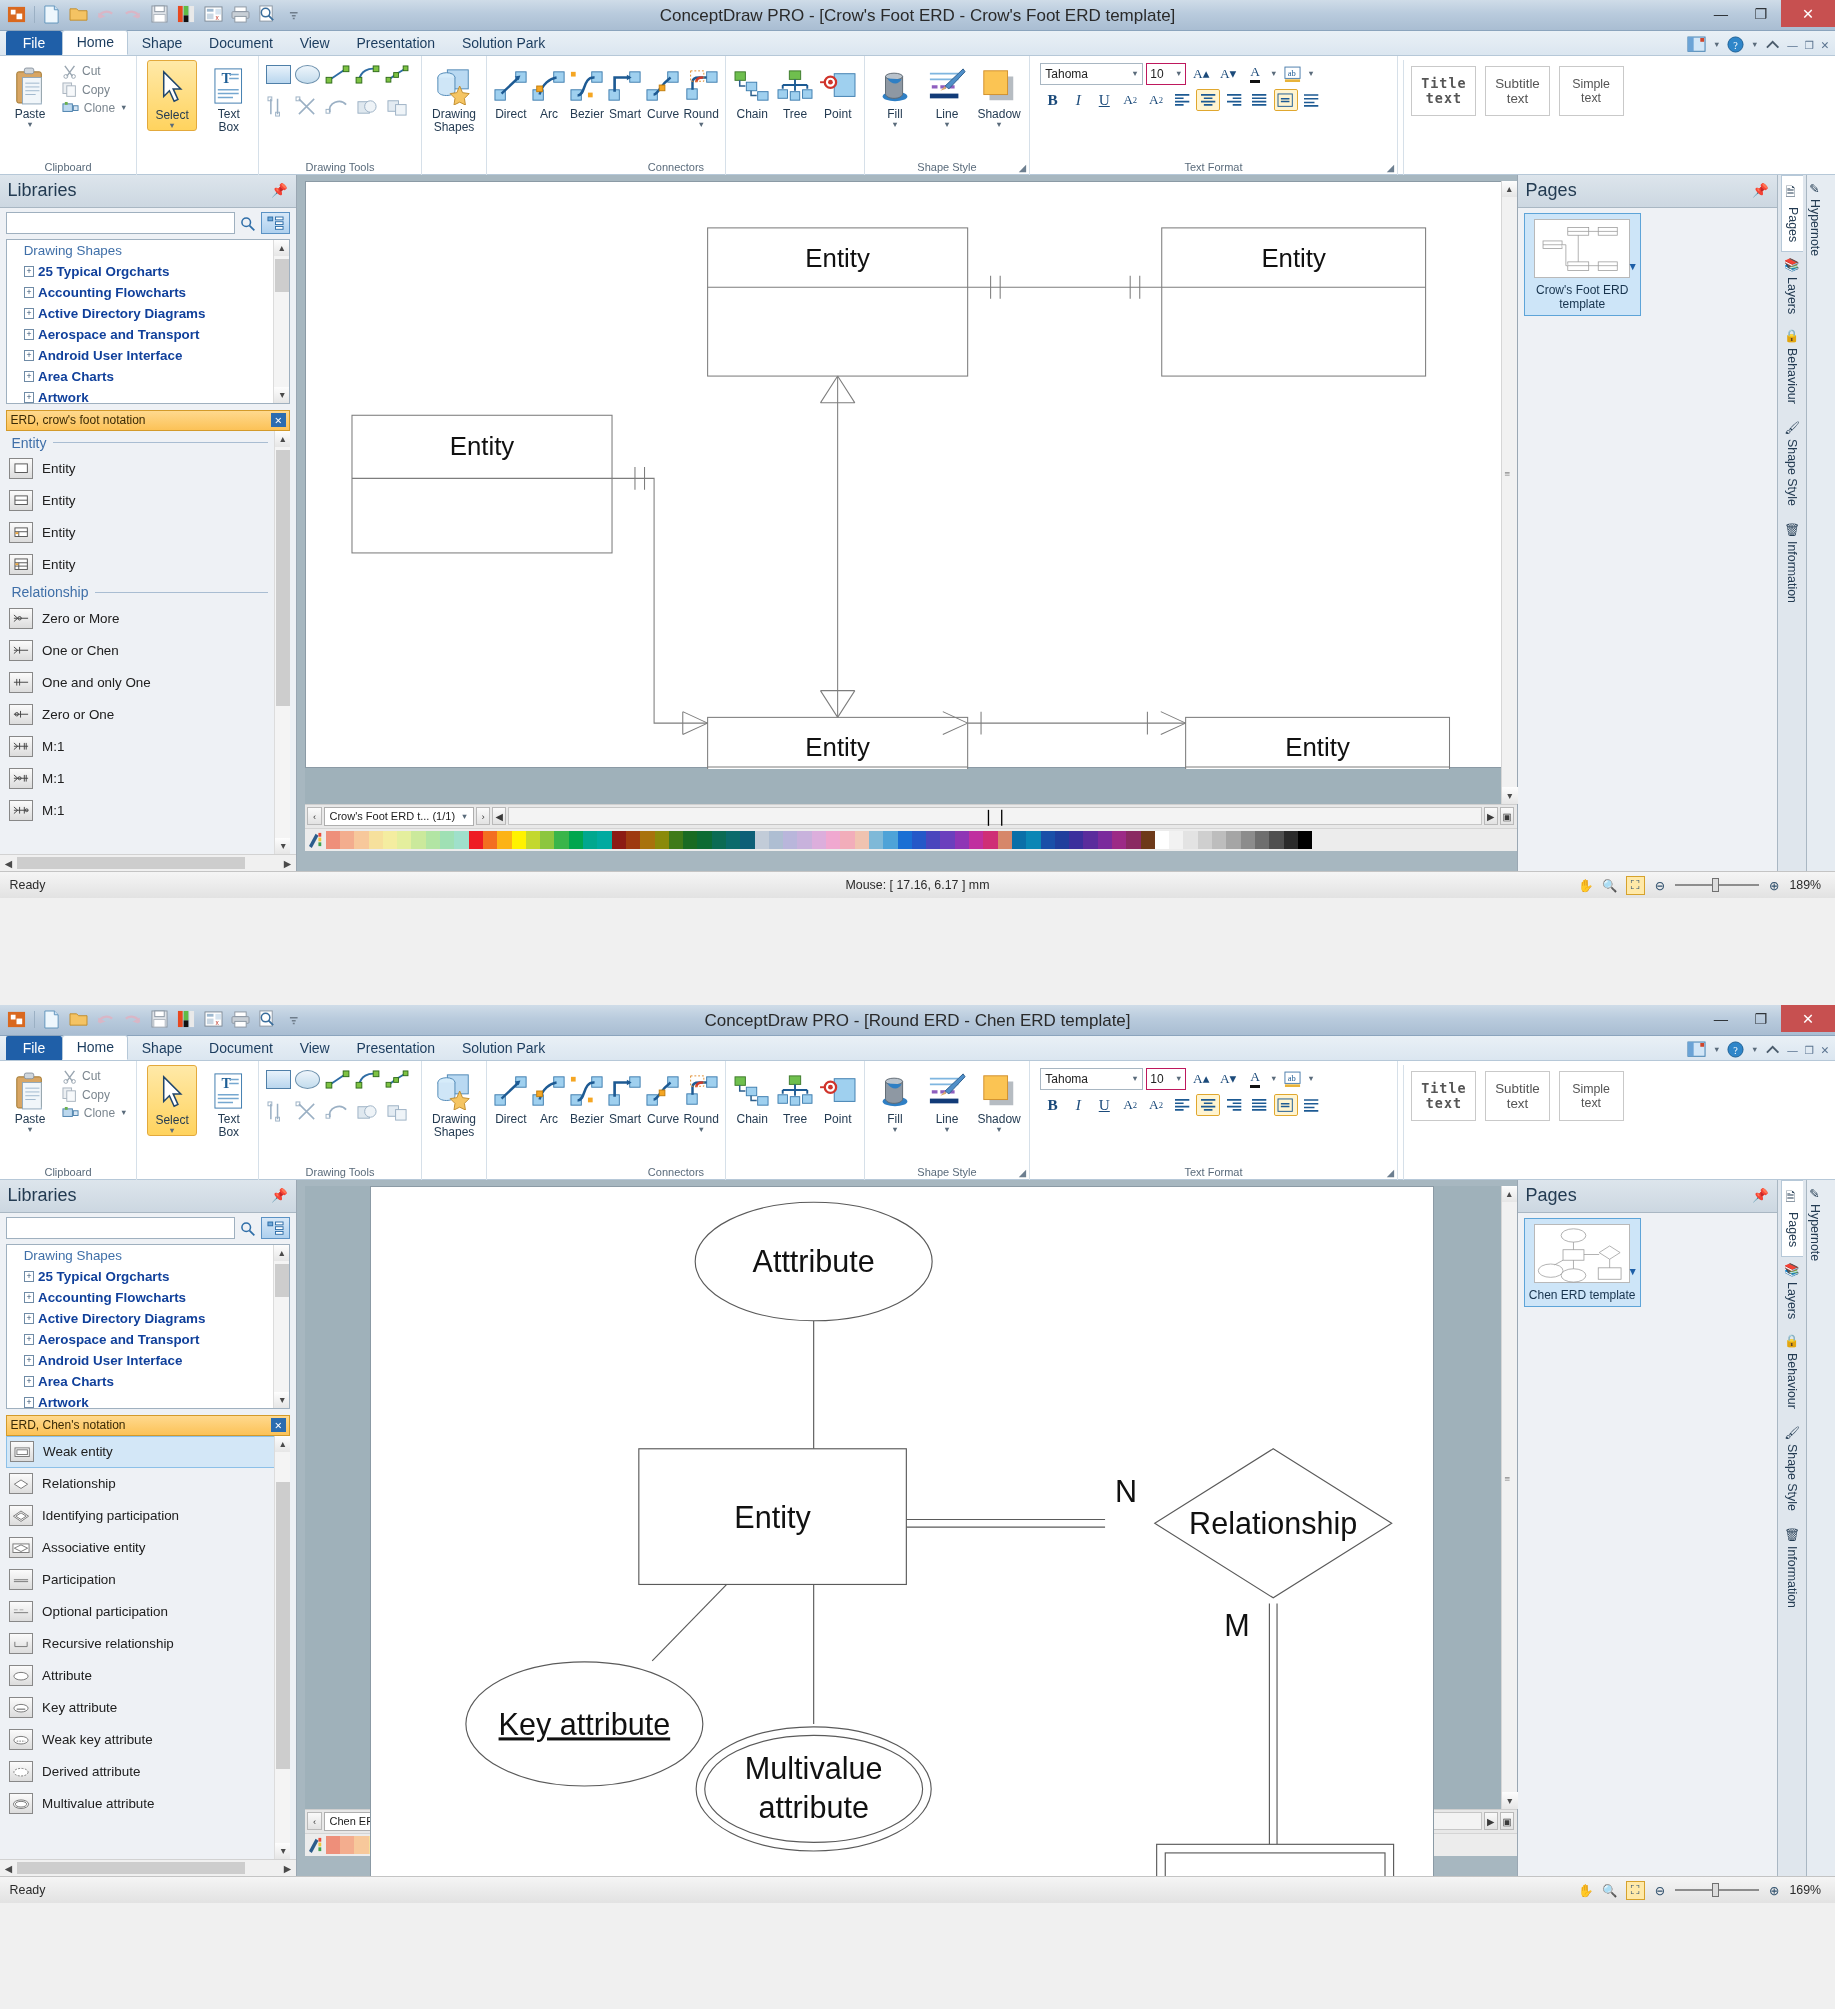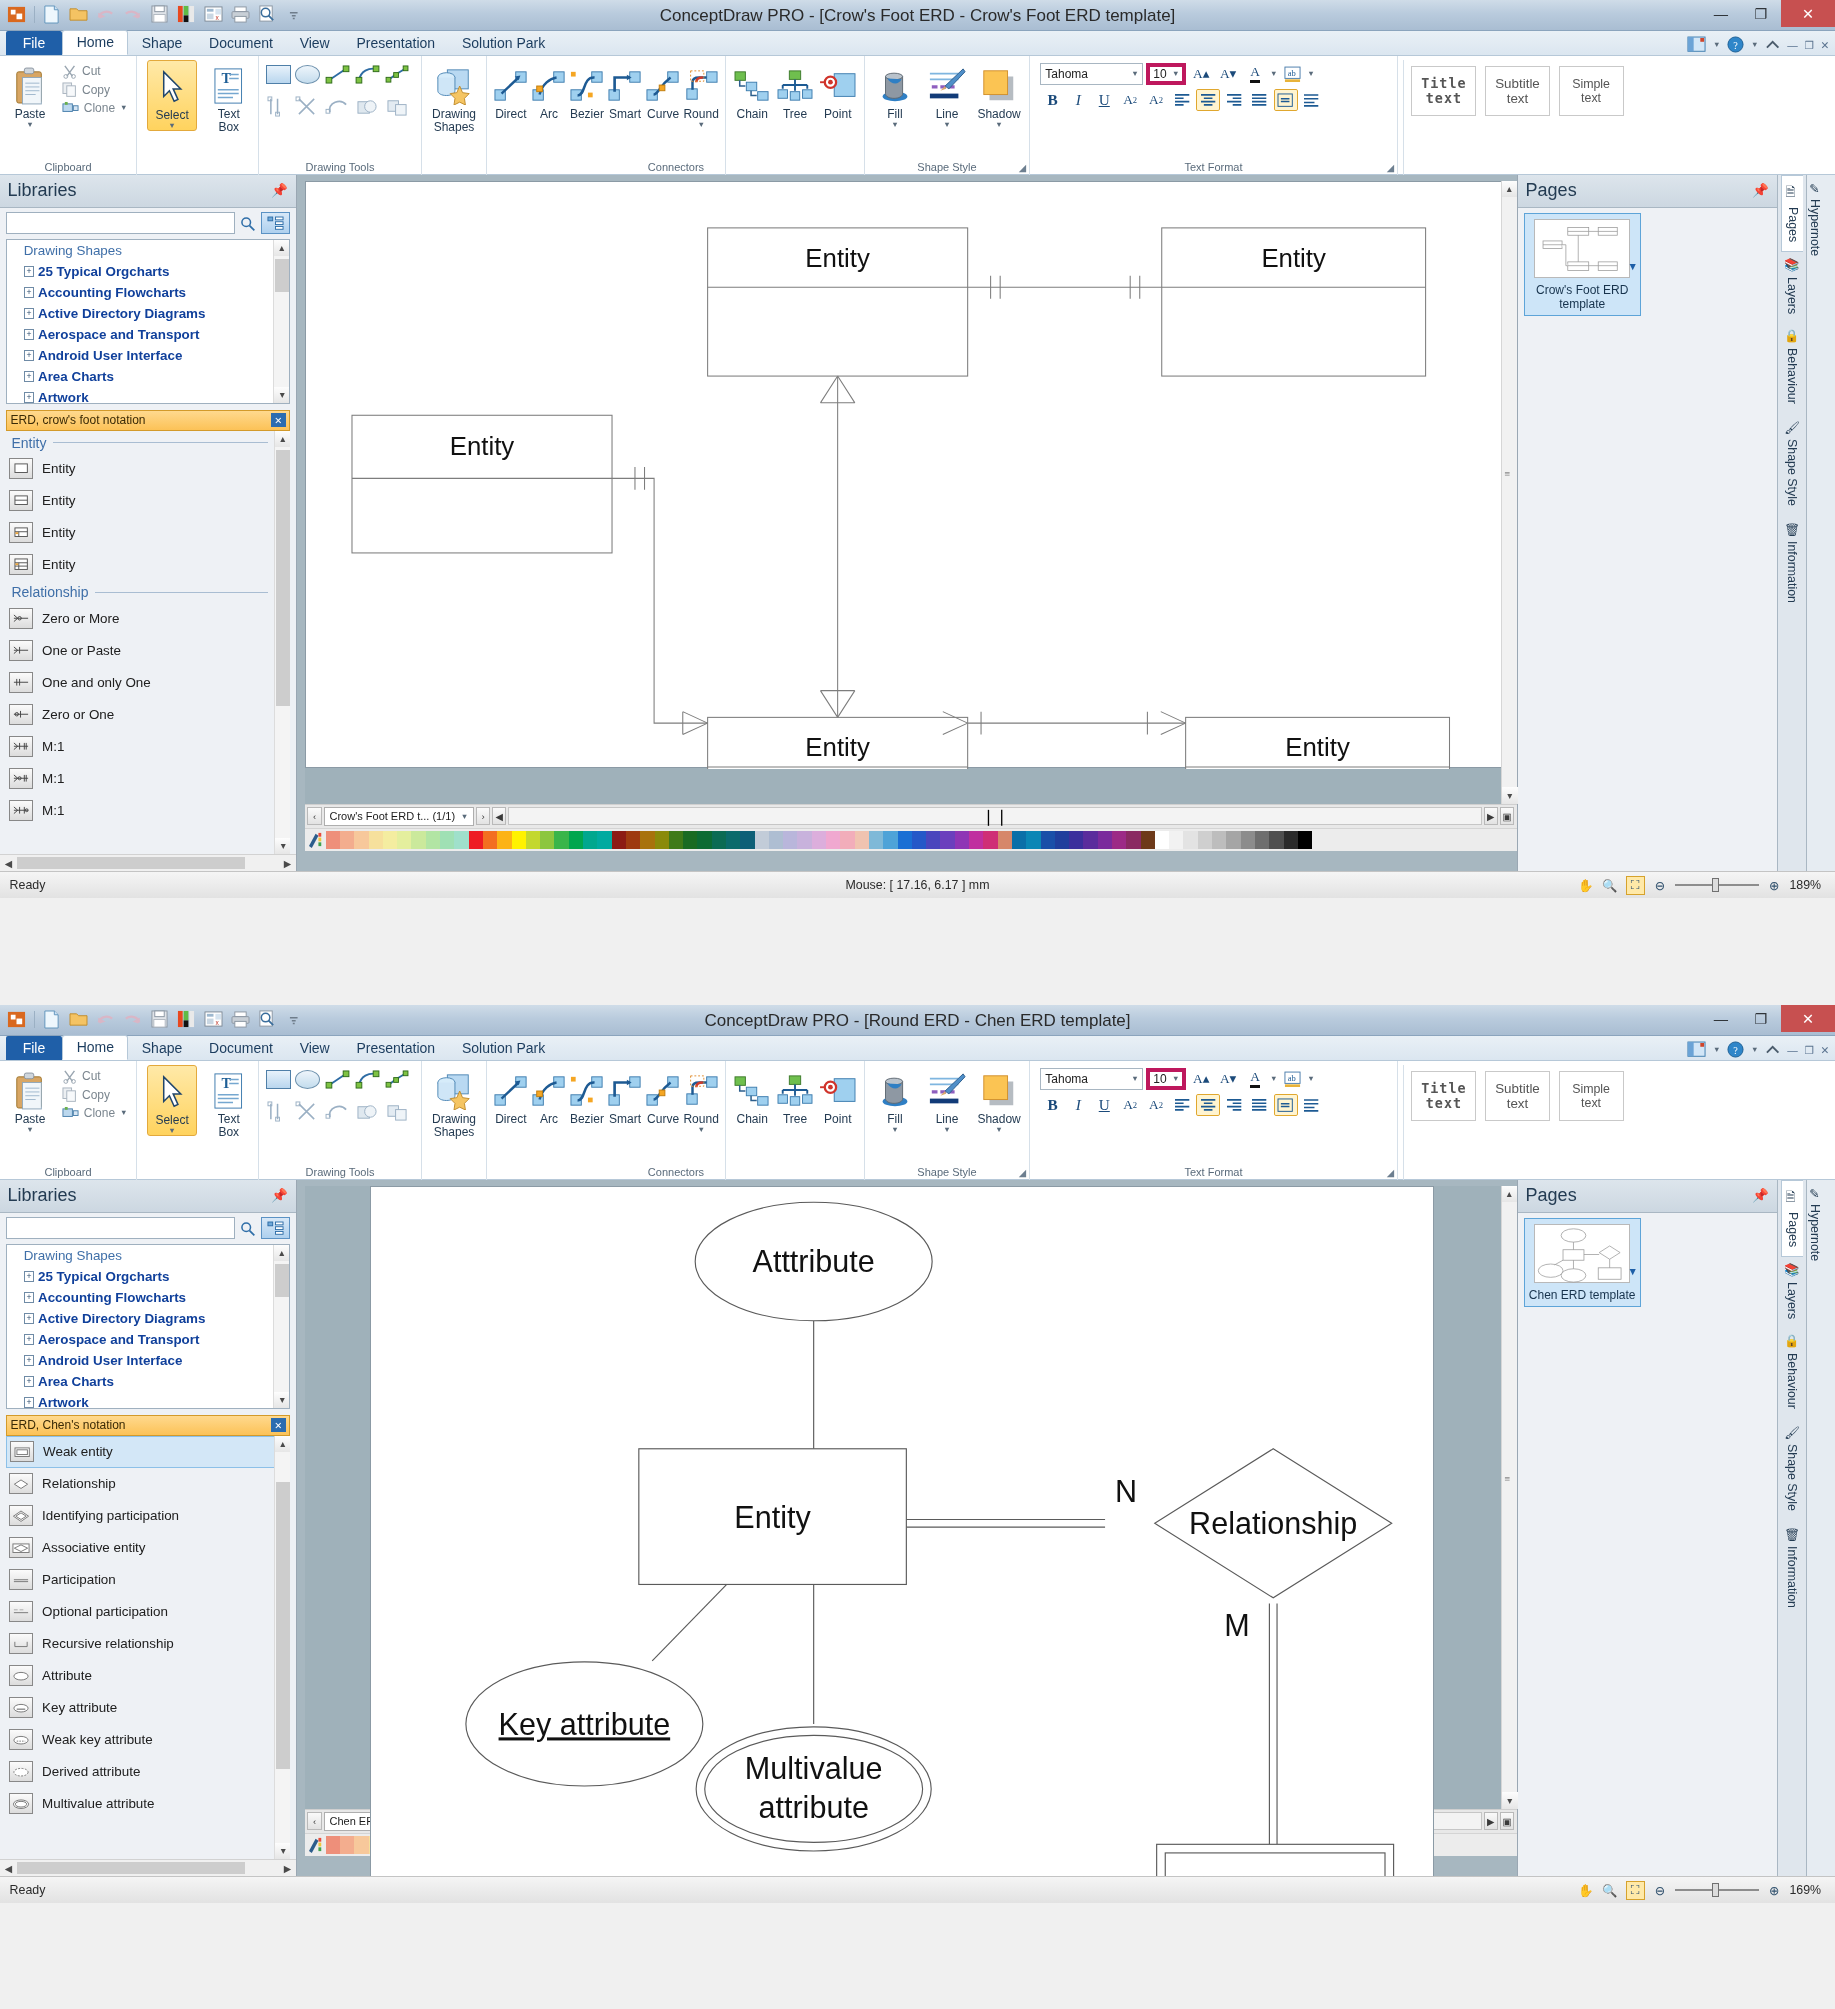--- a/index.html
+++ b/index.html
@@ -61,21 +61,21 @@
   .iconrow { display:flex; gap:4.8px; align-items:center; padding:5.7px 1.9px 0; }
   .sq { width:25px;height:19px;background:linear-gradient(to bottom,#e8f2fb,#b9d6ee); border:1px solid #4f7fa8; }
   .ell { width:25px;height:19px;border-radius:50%;background:linear-gradient(to bottom,#eef5fb,#c3dced); border:1px solid #6d91ad; }
   .fmt-row { display:flex; align-items:center; gap:2.9px; padding-top:2.9px; }
   .fmt-row2 { display:flex; align-items:center; gap:1.9px; padding-top:4.8px; }
   .fbtn { width:24px;height:22px; display:flex;align-items:center;justify-content:center;
           font-size:13.4px; color:#1b4a7a; font-family:"Liberation Serif", serif; }
   .fbtn.on { background:#fff4d0; border:1px solid #e0a72e; border-radius:1.9px; }
   .fontbox { width:103px; height:22px; border:1px solid #a8b6c2; background:#fff;
              font-size:12px; padding:1.9px 3.8px; display:flex; justify-content:space-between; align-items:center; color:#222; }
-  .sizebox { width:40px; height:22px; border:4px solid #be185d; background:#fff;
+  .sizebox { width:40px; height:22px; border:1px solid #be185d; background:#fff;
              font-size:12px; padding:1.9px 2.9px; display:flex; justify-content:space-between; align-items:center; color:#222; }
   .caret { font-size:7.6px; color:#5a6b7b; }
   .styleswatch {
     border:1px solid #c9c9c9; background:#fff; width:65px; height:50px;
     display:flex; flex-direction:column; align-items:center; justify-content:center;
     font-size:13.4px; color:#555; line-height:1.15; text-align:center; margin-top:6.7px;
   }
   .styleswatch.title { font-family:"DejaVu Sans Mono", monospace; font-weight:bold; font-size:13.4px; letter-spacing:1px;}
   .dlg { position:absolute; right:2.9px; bottom:1.9px; font-size:9.6px; color:#6d7f90; }
   
@@ -800,21 +800,21 @@
               </svg>
             </span>
           <span>Zero or More</span>
         </div>
         <div class="litem">
           <span class="shapeicon">
               <svg width="18" height="10.5" viewBox="0 0 19 11">
                 <path d="M2 5.5h15M2 2l4 3.5L2 9M8 2v7" stroke="#444" fill="none"></path>
               </svg>
             </span>
-          <span>One or Paste</span>
+          <span>One or Chen</span>
         </div>
         <div class="litem">
           <span class="shapeicon">
               <svg width="18" height="10.5" viewBox="0 0 19 11">
                 <path d="M2 5.5h15M5 2v7M8 2v7" stroke="#444" fill="none"></path>
               </svg>
             </span>
           <span>One and only One</span>
         </div>
         <div class="litem">

